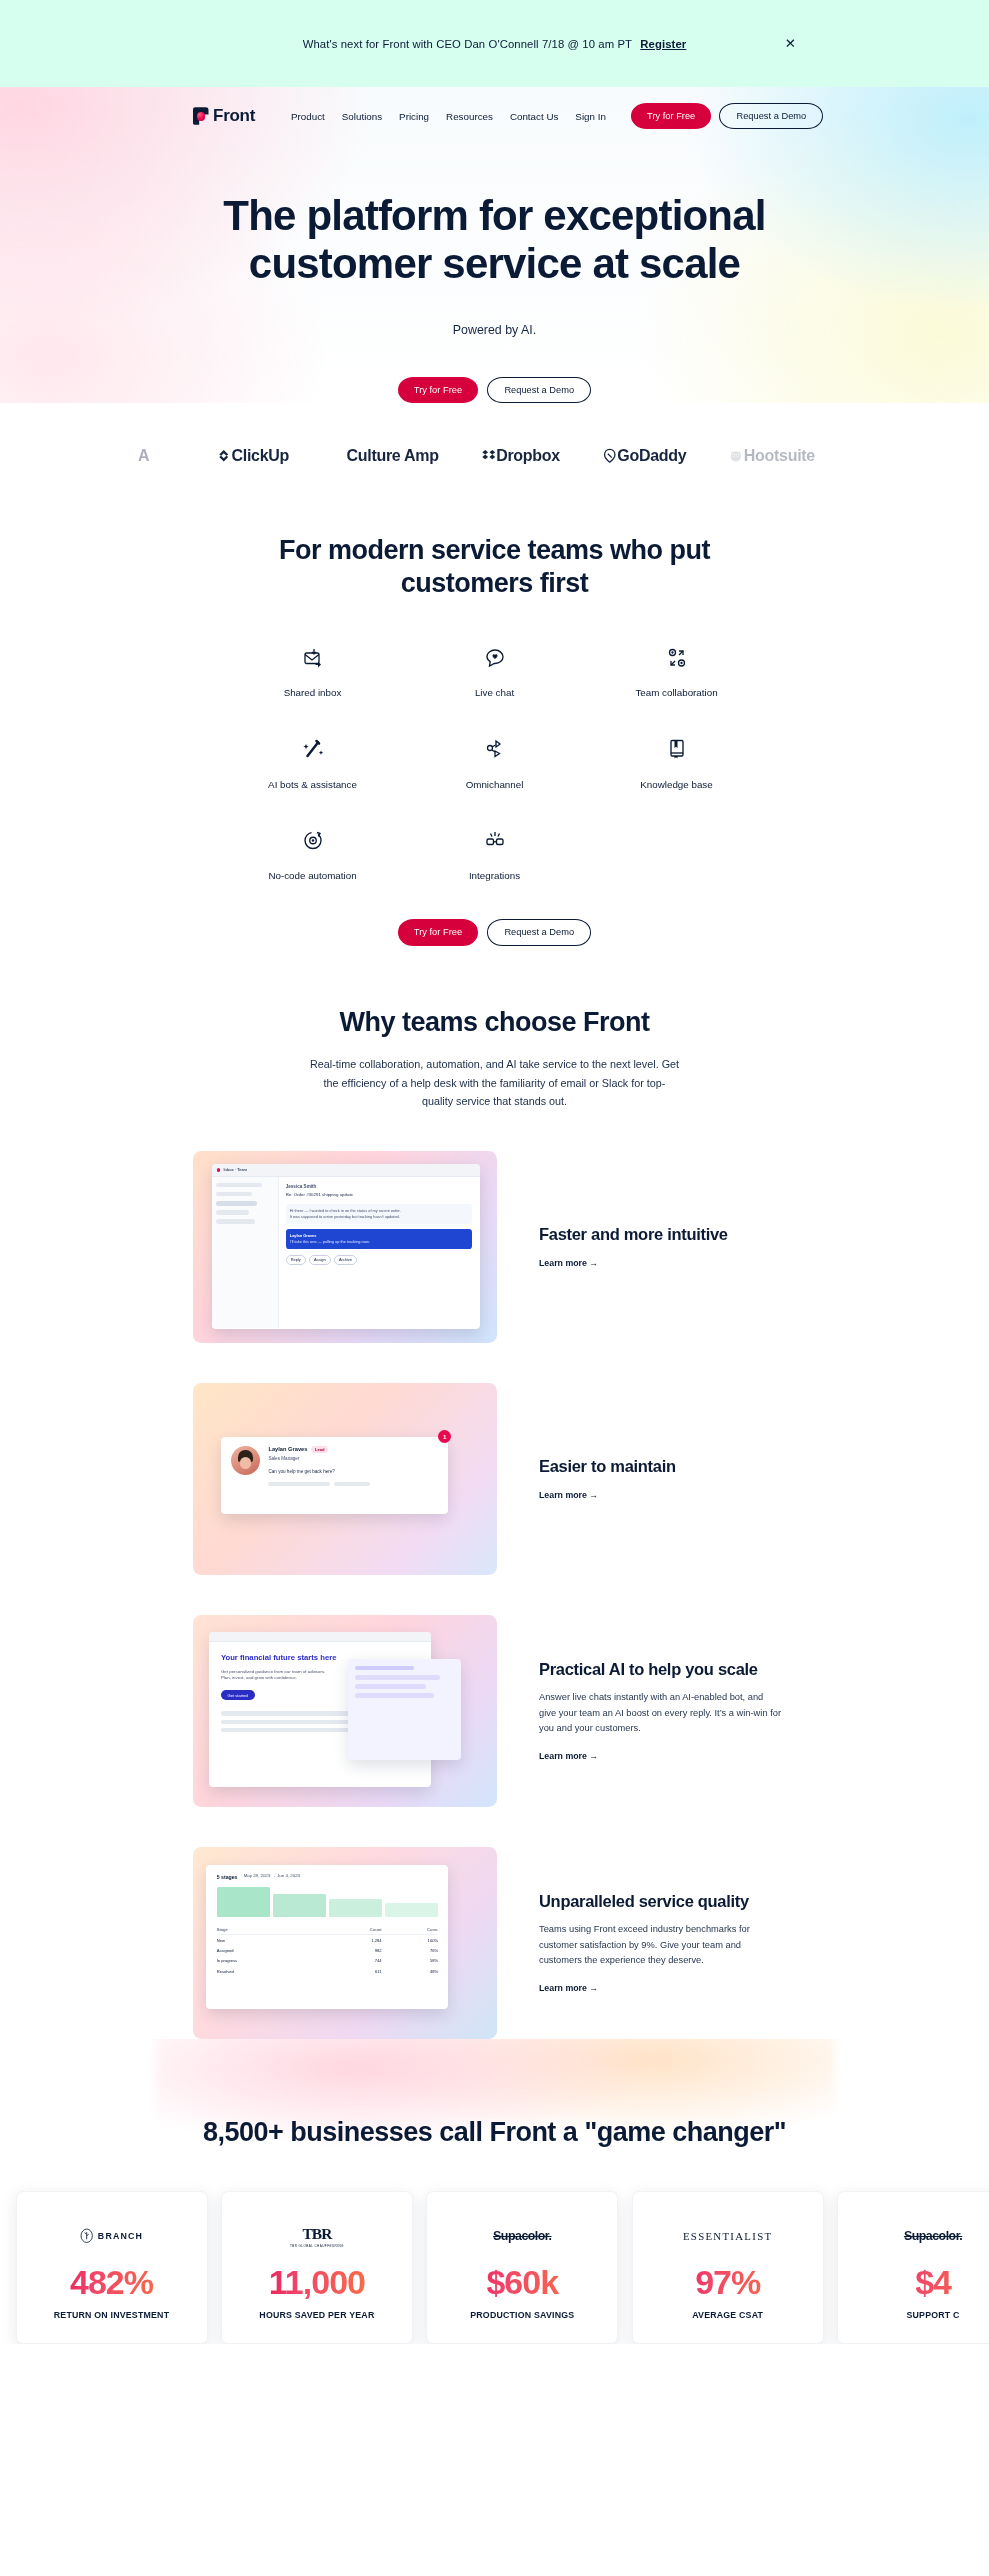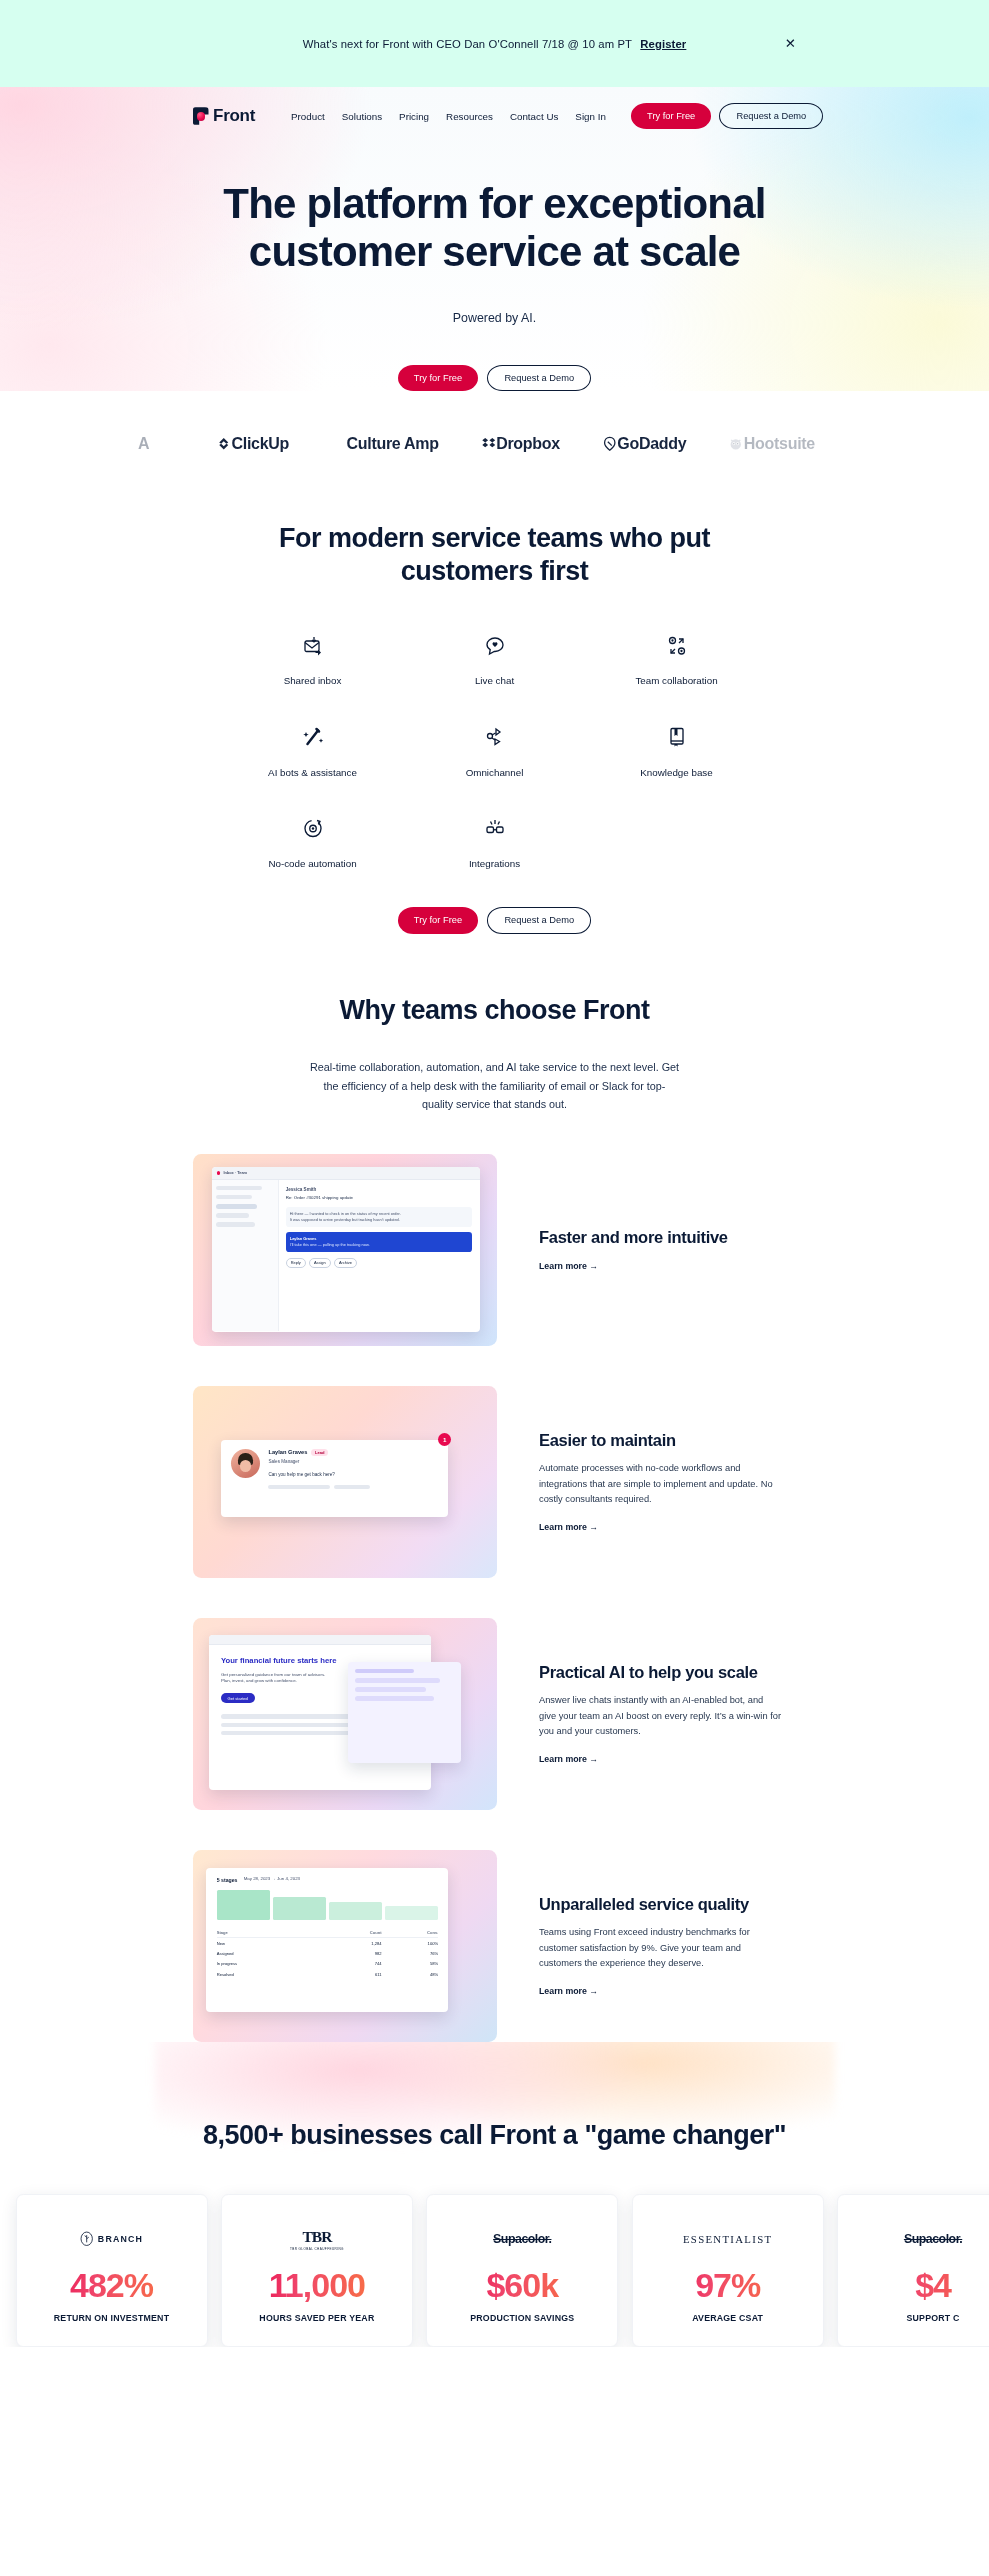--- a/index.html
+++ b/index.html
@@ -31,21 +31,21 @@
   .logo-word{font-size:17px;font-weight:700;letter-spacing:-0.3px}
   .nav a{font-size:9.8px;color:#0B1A35;text-decoration:none;margin-right:17px;white-space:nowrap}
   .nav-right{margin-left:auto;display:flex;align-items:center;gap:8.2px}
   .signin{font-size:9.8px;color:#0B1A35;text-decoration:none}
   .btn{border:0;cursor:pointer;font-family:inherit;white-space:nowrap;display:inline-flex;align-items:center;justify-content:center}
   .btn-red{background:#D6003C;color:#fff;border-radius:15.5px 15.5px 15.5px 15.5px/50% 50% 50% 50%;
     padding:7.7px 16px;font-size:9.3px}
   .btn-ghost{background:transparent;color:#0B1A35;border:0.8px solid #0B1A35;
     border-radius:15.5px 15.5px 15.5px 15.5px/50% 50% 50% 50%;padding:7.2px 16px;font-size:9.3px}
   .hero-body{text-align:center;padding:31px 0 0}
-  h1.hero-title{font-size:42px;line-height:1.14;font-weight:700;letter-spacing:-0.8px;max-width:608px;margin:4px auto}
+  h1.hero-title{font-size:42px;line-height:1.14;font-weight:700;letter-spacing:-0.8px;max-width:608px;margin:16px auto}
   .hero-sub{margin-top:32px;font-size:12.4px;line-height:1.62;color:#152745}
   .hero-cta{margin-top:37px;display:flex;gap:9.3px;justify-content:center}
 
   
   .video-shell{margin:34px auto 0;width:562px;height:309px;border-radius:5.2px;
     background:linear-gradient(150deg,#7F9BB5 0%,#8FA8BE 32%,#6E8AA6 68%,#5D7C9B 100%);
     position:relative;box-shadow:0 14.4px 36px rgba(20,40,70,.18);display:flex;align-items:center;justify-content:center}
   .tour{background:rgba(255,255,255,.93);color:#0B1A35;border-radius:13.4px;padding:6.7px 14.4px;font-size:8.8px;cursor:pointer;border:0;font-family:inherit}
 
   
@@ -57,21 +57,21 @@
   .logos{background:#fff;padding:44px 0 33px;display:flex;align-items:center;justify-content:center;gap:42px;overflow:hidden}
   .client{display:flex;align-items:center;gap:0;font-size:16px;font-weight:700;color:#0B1A35;letter-spacing:-0.3px;opacity:.95}
   .client.fade{opacity:.3}
   .client.cut{opacity:.35}
   .gl{width:15.5px;height:15.5px;flex:0 0 auto}
 
   
   section{background:#fff}
   .container{width:603px;margin:0 auto}
   h2.sec{font-size:27px;line-height:1.2;font-weight:700;text-align:center;letter-spacing:-0.5px}
-  .sec-sub{text-align:center;font-size:10.8px;line-height:1.72;color:#1A2B48;max-width:371px;margin:32px auto 0}
+  .sec-sub{text-align:center;font-size:10.8px;line-height:1.72;color:#1A2B48;max-width:371px;margin:17px auto 0}
 
   
   .fgrid{padding:42px 0 0;display:grid;grid-template-columns:repeat(3,1fr);row-gap:34px;width:546px;margin:0 auto}
   .fcell{text-align:center}
   .ficon{height:33px;display:flex;align-items:center;justify-content:center;margin-bottom:13.4px}
   .ficon svg{width:24px;height:24px}
   .flabel{font-size:9.8px;font-weight:500}
   .fcta{margin-top:38px;display:flex;gap:9.3px;justify-content:center}
 
   
@@ -380,21 +380,20 @@
               <div style="margin-top:6.2px;display:flex;gap:3.1px">
                 <span class="mockbar" style="width:62px"></span>
                   <span class="mockbar" style="width:36px"></span>
               </div>
             </div>
           </div>
           <div style="position:absolute;left:245px;top:47px;width:13.4px;height:13.4px;border-radius:50%;background:#E8094F;color:#fff;font-size:6.2px;font-weight:700;display:flex;align-items:center;justify-content:center">1</div>
         </div>
         <div class="rowtext">
           <h3>Easier to maintain</h3>
-          <p>Automate processes with no-code workflows and integrations that are simple to implement and update. No costly consultants required.</p>
           <a href="#" class="learn">Learn more →</a>
         </div>
       </div>
 
       <div class="row">
         <div class="rowimg g3">
           <div class="mock" style="left:15.5px;top:17.5px;width:222px;height:155px;overflow:hidden">
             <div style="height:10.3px;background:#F2F4F8;border-bottom:0.5px solid #E6EAF1"></div>
             <div style="padding:10.3px 12.4px">
               <div style="font-size:7.7px;font-weight:700;color:#2B2CC4;line-height:1.25;max-width:118px">Your financial future starts here</div>

